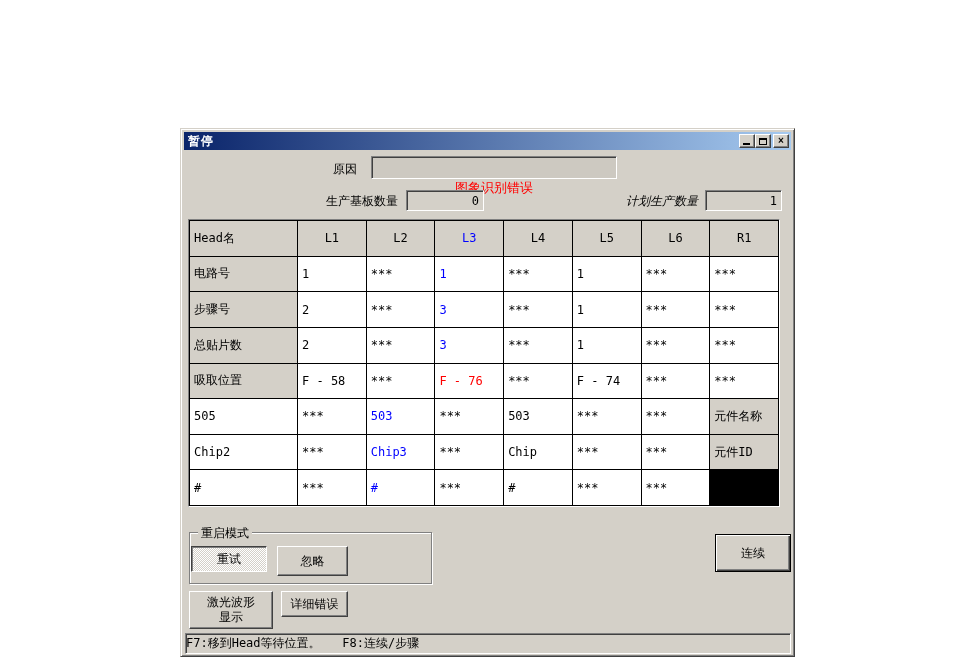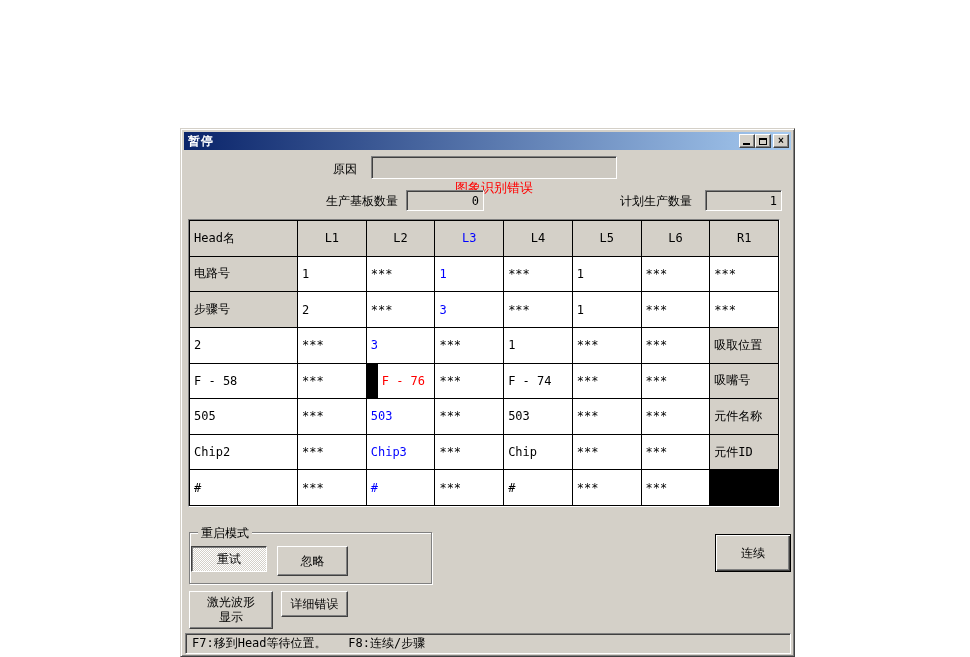--- a/index.html
+++ b/index.html
@@ -57,21 +57,21 @@
 
   
   .lbl { position: absolute; font-size: 12px; white-space: nowrap; }
   .reason-label { left: 152px; top: 32px; }
   .reason-field {
     position: absolute; left: 190px; top: 27px; width: 246px; height: 23px;
     background: #CDC9C1; display: flex; align-items: center; justify-content: center;
   }
   .reason-field span { color: #FF0000; font-size: 13px; margin-top: 41px; }
   .prod-label { left: 133px; top: 64px; width: 84px; text-align: right; }
-  .plan-label { left: 433px; top: 64px; width: 84px; text-align: center; }
+  .plan-label { left: 433px; top: 64px; width: 84px; text-align: right; font-style: italic; }
   .num-field {
     position: absolute; height: 21px; background: #D4D0C8;
     display: flex; align-items: center; justify-content: flex-end;
     padding-right: 4px; font-family: "DejaVu Sans Mono", monospace; font-size: 12px;
   }
   .prod-field { left: 225px; top: 61px; width: 78px; }
   .plan-field { left: 524px; top: 61px; width: 77px; }
 
   
   .table-wrap {
@@ -91,42 +91,42 @@
   .ptable .tcell {
     border-right: 1px solid #000; border-bottom: 1px solid #000;
     display: flex; align-items: center;
     font-family: "DejaVu Sans Mono", monospace; font-size: 12px;
     padding: 0 4px; overflow: hidden; white-space: nowrap;
   }
   .ptable .hcell { background: #D4D0C8; }
   .ptable .dcell { background: #FFFFFF; }
   .ptable .center { justify-content: center; }
   .c-blue { color: #0000FF; }
-  .c-red  { color: #FF0000; margin-left: 11px; }
+  .c-red  { color: #FF0000; }
 
   
   .groupbox {
     position: absolute; left: 8px; top: 403px; width: 243px; height: 52px;
     border: 1px solid #808080;
     box-shadow: inset 1px 1px 0 #FFFFFF, 1px 1px 0 #FFFFFF;
   }
   .groupbox .legend {
     position: absolute; left: 8px; top: -8px; background: #D4D0C8; padding: 0 3px;
     font-size: 12px;
   }
   .retry-btn    { position: absolute; left: 10px;  top: 417px; width: 76px; height: 26px; }
   .ignore-btn   { position: absolute; left: 96px;  top: 417px; width: 71px; height: 30px; }
   .continue-btn { position: absolute; left: 534px; top: 405px; width: 76px; height: 38px; }
   .laser-btn    { position: absolute; left: 8px;   top: 462px; width: 84px; height: 38px;
                   white-space: pre-line; line-height: 1.25; }
   .detail-btn   { position: absolute; left: 100px; top: 462px; width: 67px; height: 26px; }
 
   .statusbar {
     position: absolute; left: 4px; top: 504px; width: 606px; height: 21px;
-    background: #D4D0C8; display: flex; align-items: center; padding-left: 6px;
+    background: #D4D0C8; display: flex; align-items: center; 
     font-family: "DejaVu Sans Mono", monospace; font-size: 12px; white-space: pre;
   }
 </style>
 </head>
 <body>
 
 <div class="window">
 
   <div class="titlebar">
     <span class="title">暂停</span>
@@ -172,36 +172,36 @@
         <div class="tcell dcell">***</div>
         <div class="tcell dcell">***</div>
         <div class="tcell hcell">步骤号</div>
         <div class="tcell dcell">2</div>
         <div class="tcell dcell">***</div>
         <div class="tcell dcell c-blue">3</div>
         <div class="tcell dcell">***</div>
         <div class="tcell dcell">1</div>
         <div class="tcell dcell">***</div>
         <div class="tcell dcell">***</div>
+        <div class="tcell hcell">总贴片数</div>
         <div class="tcell dcell">2</div>
         <div class="tcell dcell">***</div>
         <div class="tcell dcell c-blue">3</div>
         <div class="tcell dcell">***</div>
         <div class="tcell dcell">1</div>
         <div class="tcell dcell">***</div>
         <div class="tcell dcell">***</div>
         <div class="tcell hcell">吸取位置</div>
         <div class="tcell dcell">F - 58</div>
         <div class="tcell dcell">***</div>
         <div class="tcell dcell c-red">F - 76</div>
         <div class="tcell dcell">***</div>
         <div class="tcell dcell">F - 74</div>
         <div class="tcell dcell">***</div>
         <div class="tcell dcell">***</div>
-        <div class="tcell hcell">吸嘴号</div>
         <div class="tcell dcell">505</div>
         <div class="tcell dcell">***</div>
         <div class="tcell dcell c-blue">503</div>
         <div class="tcell dcell">***</div>
         <div class="tcell dcell">503</div>
         <div class="tcell dcell">***</div>
         <div class="tcell dcell">***</div>
         <div class="tcell hcell">元件名称</div>
         <div class="tcell dcell">Chip2</div>
         <div class="tcell dcell">***</div>

